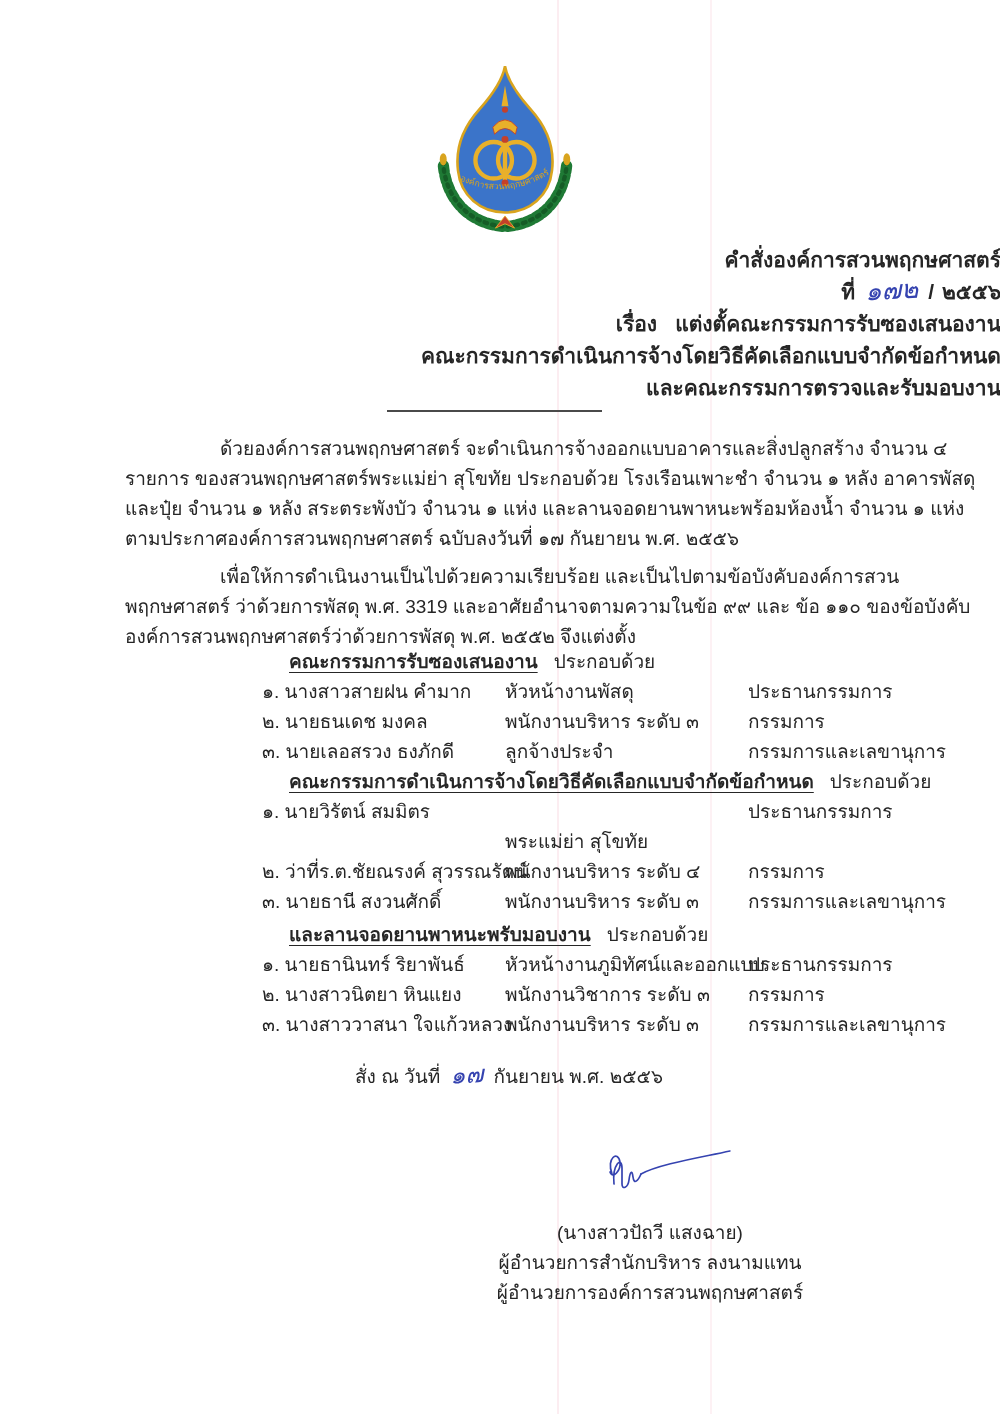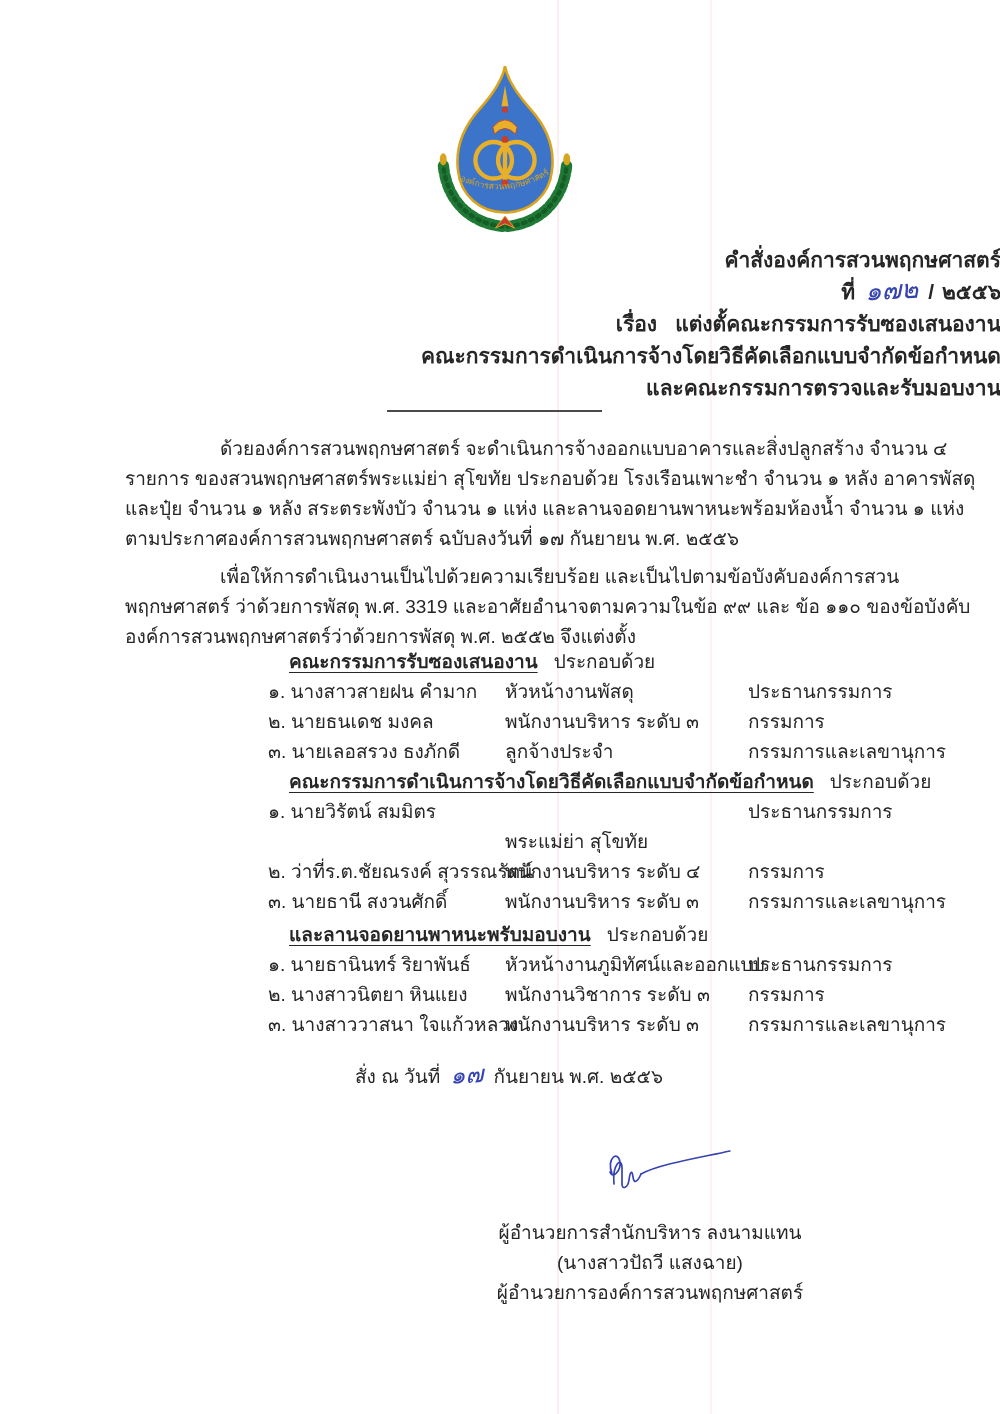--- a/index.html
+++ b/index.html
@@ -32,21 +32,21 @@
 
   .committee { position:absolute; left:262px; width:710px; }
   #com1 { top:647px; }
   #com2 { top:767px; }
   #com3 { top:920px; }
   .com-heading { font-size:19px; line-height:30px; white-space:nowrap;margin-left:27px; }
   .com-heading .head { font-weight:bold; text-decoration:underline; text-underline-offset:4px; }
   .com-heading .suffix { margin-left:16px; }
   .mrow { position:relative; height:30px; }
   .mrow span { position:absolute; top:0; font-size:19px; line-height:30px; white-space:nowrap; }
-  .c-name { left:6px; }
+  .c-name { left:0; }
   .c-pos  { left:243px; }
   .c-role { left:486px; }
 
   .issued { position:absolute; top:1062px; left:355px; font-size:19px; line-height:30px; white-space:nowrap; }
   .issued .hand { font-size:24px; }
 
   .signature { position:absolute; left:598px; top:1136px; width:150px; height:64px; }
 
   .sign-block { position:absolute; top:1218px; left:400px; width:500px; text-align:center; }
   .sign-block .line { white-space:nowrap; }
@@ -174,18 +174,18 @@
   </div>
 
   <div class="issued"><span>สั่ง ณ วันที่</span><span class="hand">๑๗</span><span>กันยายน พ.ศ. ๒๕๕๖</span></div>
 
   <svg class="signature" viewBox="0 0 150 64">
     <path d="M14 38 C8 22 20 14 22 26 C23 34 15 44 12 36 M16 48 C14 28 24 20 24 32 L24 48 C24 54 30 52 31 44 C32 36 34 33 35 41 C36 49 40 45 43 38" fill="none" stroke="#3543b0" stroke-width="1.7" stroke-linecap="round"></path>
     <path d="M43 38 C62 28 100 22 132 15" fill="none" stroke="#3543b0" stroke-width="1.5" stroke-linecap="round"></path>
   </svg>
 
   <div class="sign-block">
+    <div class="line">(นางสาวปัถวี แสงฉาย)</div>
     <div class="line">ผู้อำนวยการสำนักบริหาร ลงนามแทน</div>
-    <div class="line">(นางสาวปัถวี แสงฉาย)</div>
     <div class="line">ผู้อำนวยการองค์การสวนพฤกษศาสตร์</div>
   </div>
 
 </div>
 
 </body></html>

